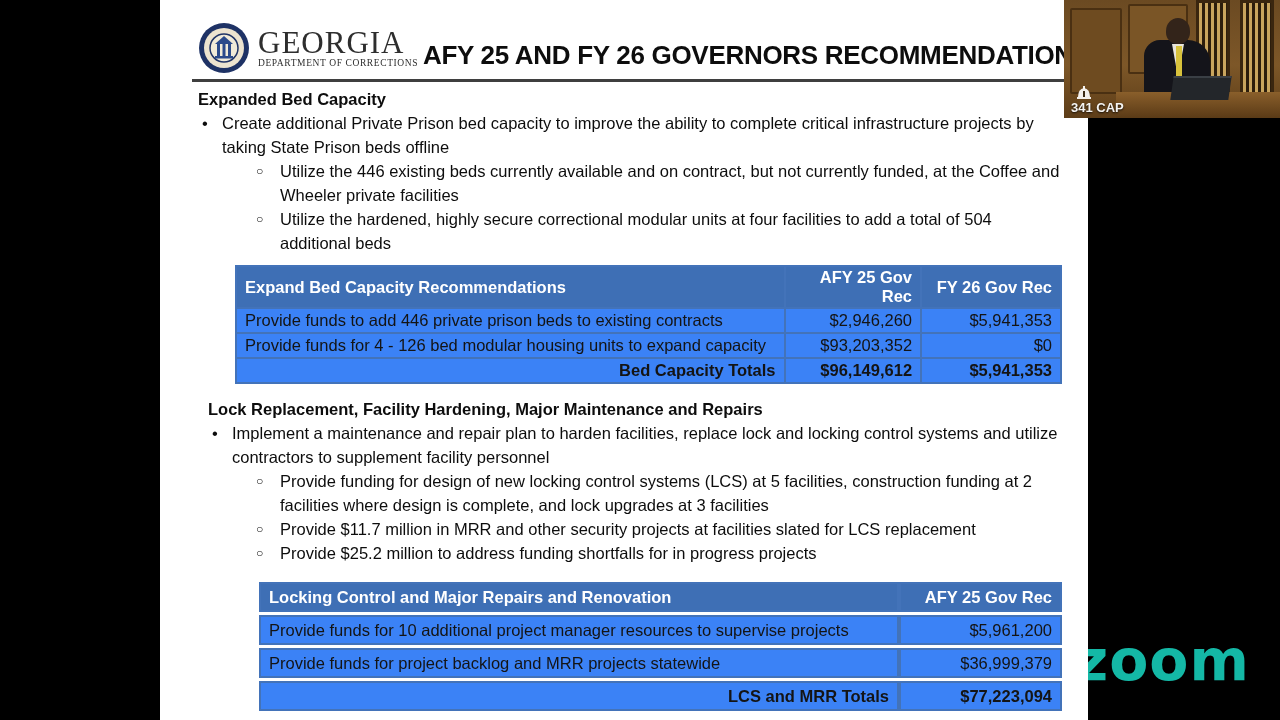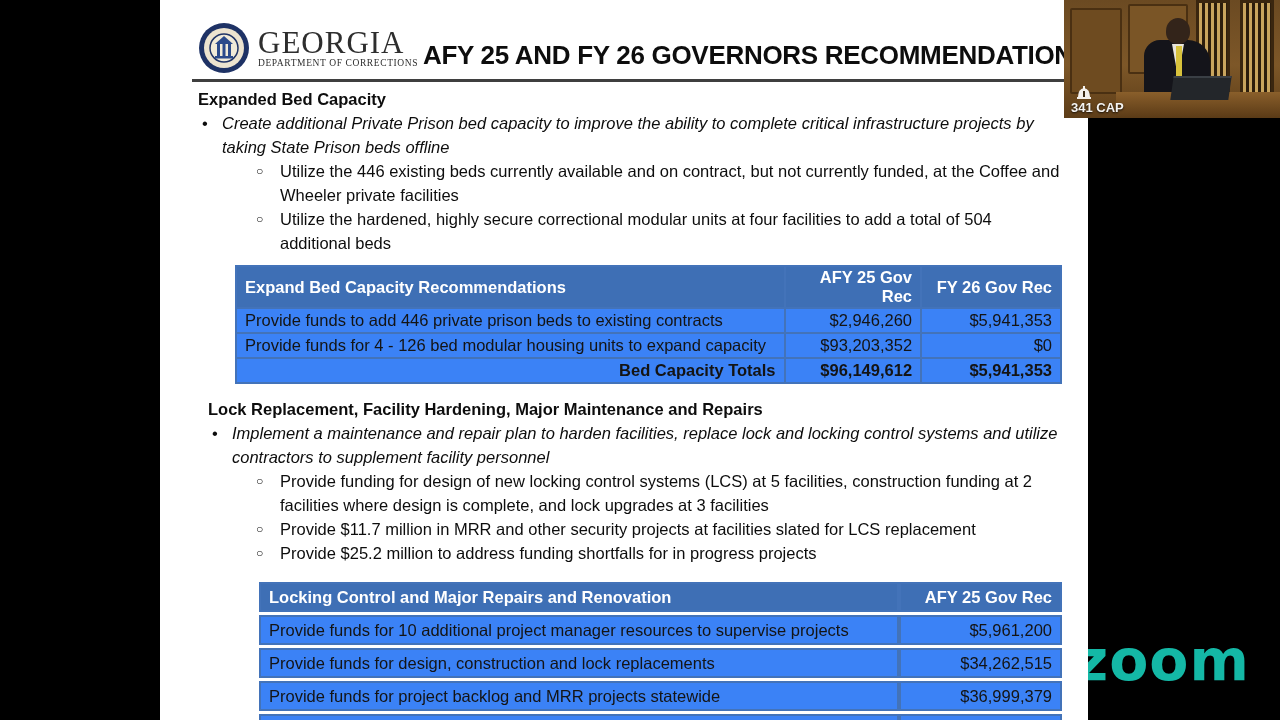--- a/index.html
+++ b/index.html
@@ -34,21 +34,21 @@
     white-space:nowrap;
   }
 
   
   .content { padding:5px 26px 0 38px; font-size:16.5px; color:#0d0d0d; }
   .sec-heading { font-weight:bold; font-size:16.5px; line-height:23px; }
   .sec-heading.indent2 { margin-left:10px; }
 
   .bullet-row { display:flex; line-height:24px; }
   .bullet-row .marker { width:24px; flex:0 0 24px; text-align:left; padding-left:4px; }
-  .bullet-row .btext  { flex:1; max-width:840px;font-style:italic; }
+  .bullet-row .btext  { flex:1; max-width:840px; }
 
   .subbullet-row { display:flex; line-height:24px; }
   .subbullet-row .marker { flex:0 0 30px; margin-left:52px; font-size:12px; padding-left:6px; }
   .subbullet-row .btext { flex:1; max-width:786px; }
 
   
   .gov-table { border-collapse:collapse; margin-left:37px; margin-top:10px; table-layout:fixed;padding-left:24px; }
   .gov-table td, .gov-table th { border:2px solid #4373B9; font-size:16.5px; padding:1px 8px; height:25px; }
   .gov-table th { background:#3E6FB5; color:#ffffff; text-align:left; font-weight:bold; }
   .gov-table th.num, .gov-table td.num { text-align:right; }
@@ -194,24 +194,20 @@
         <tbody>
             <tr>
           <th>Locking Control and Major Repairs and Renovation</th>
           <th class="num">AFY 25 Gov Rec</th>
         </tr>
         <tr>
           <td>Provide funds for 10 additional project manager resources to supervise projects</td>
           <td class="num">$5,961,200</td>
         </tr>
         <tr>
-          <td>Provide funds for design, construction and lock replacements</td>
-          <td class="num">$34,262,515</td>
-        </tr>
-        <tr>
           <td>Provide funds for project backlog and MRR projects statewide</td>
           <td class="num">$36,999,379</td>
         </tr>
         <tr class="totals">
           <td class="totlabel">LCS and MRR Totals</td>
           <td class="num">$77,223,094</td>
         </tr>
       </tbody>
         </table>
 

